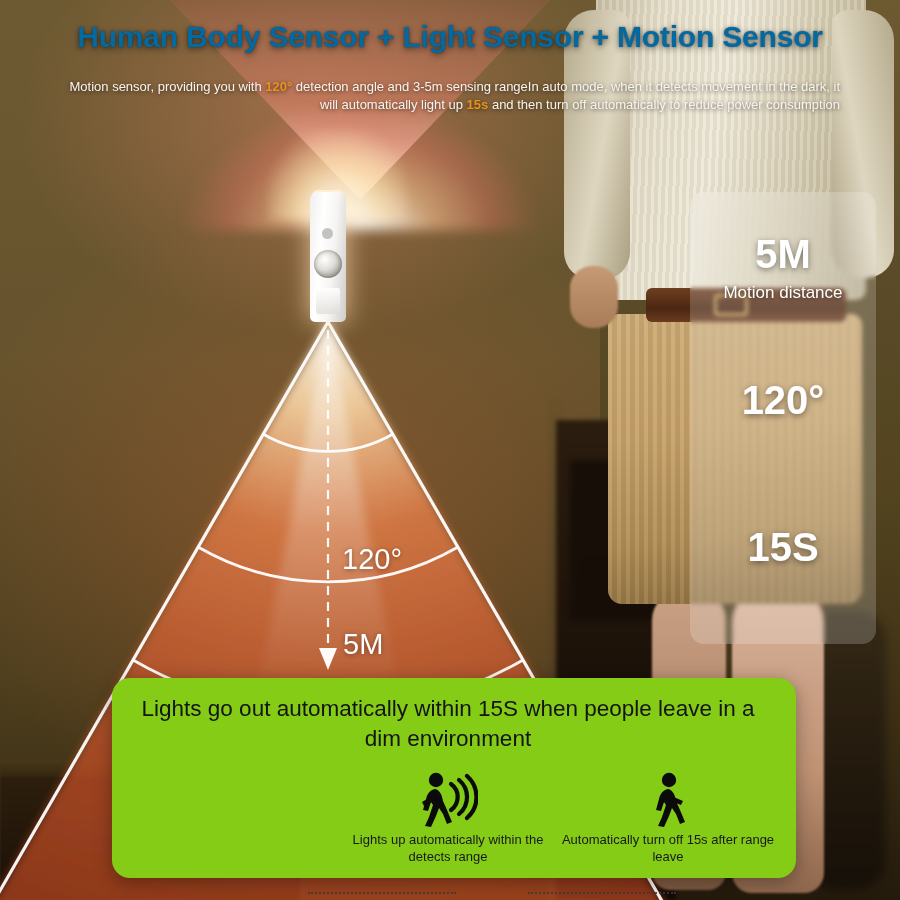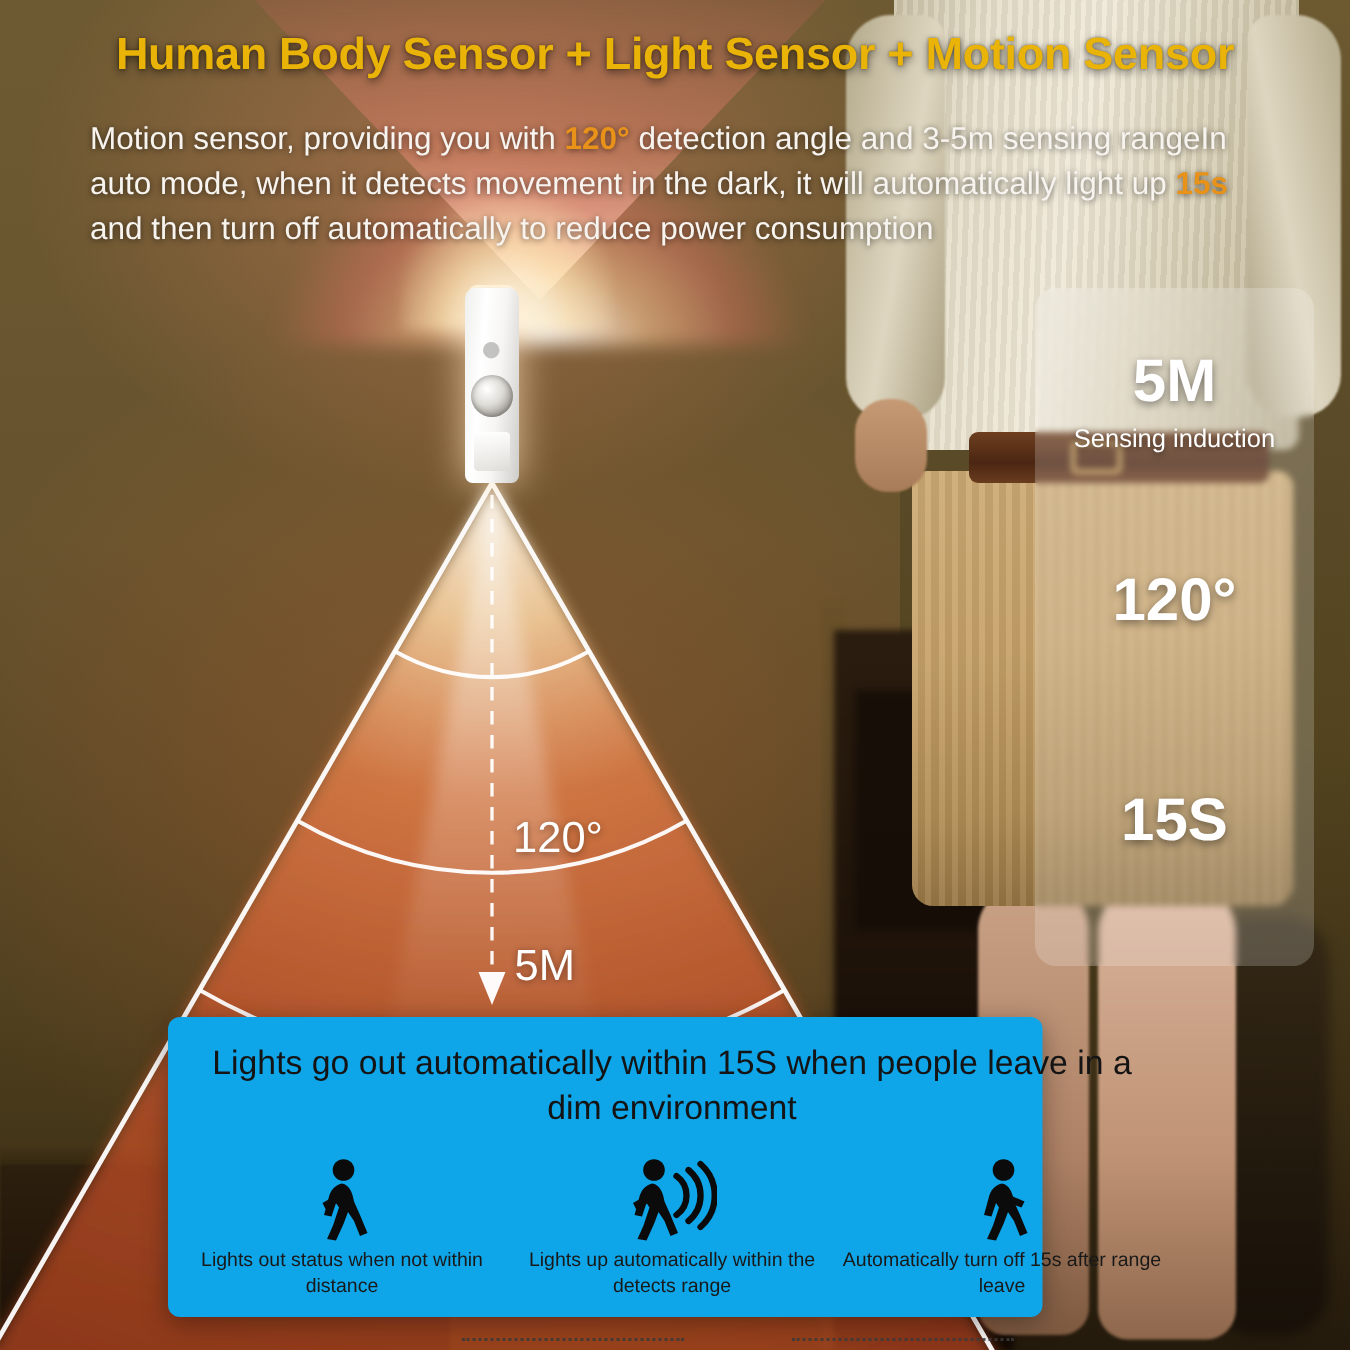--- a/index.html
+++ b/index.html
@@ -151,26 +151,26 @@
     background:linear-gradient(180deg,rgba(255,255,255,.9),rgba(220,218,212,.7));
     border-radius:3px;
   }
 
   
   .cone-wrap{ position:absolute; left:0; top:0; width:900px; height:900px; pointer-events:none; }
 
   
   .title{
     position:absolute; left:0; top:20px; width:900px; text-align:center;
-    font-size:30px; font-weight:bold; color:#eab308; letter-spacing:-.2px;
+    font-size:30px; font-weight:bold; color:#0369a1; letter-spacing:-.2px;
     text-shadow:0 2px 6px rgba(0,0,0,.55), 0 0 2px rgba(0,0,0,.4);
   }
   .subtitle{
-    position:absolute; left:60px; top:78px; width:780px; text-align:left;
-    font-size:21px; line-height:1.42; color:#f7f3ee; font-weight:400;
+    position:absolute; left:60px; top:78px; width:780px; text-align:right;
+    font-size:13px; line-height:1.42; color:#f7f3ee; font-weight:400;
     text-shadow:0 1px 4px rgba(0,0,0,.6);
   }
   .hl{ color:#e8921a; font-weight:700; }
 
   
   .stats{
     position:absolute; left:690px; top:192px; width:186px; height:452px;
     background:rgba(255,255,255,.20);
     border-radius:14px;
     backdrop-filter:blur(2px);
@@ -181,22 +181,22 @@
     text-shadow:0 2px 6px rgba(0,0,0,.45);
   }
   .stat .small{
     font-size:17px; margin-top:9px; font-weight:400;
     text-shadow:0 1px 4px rgba(0,0,0,.5);
   }
   .s0{ top:42px; } .s1{ top:188px; } .s2{ top:335px; }
 
   
   .card{
-    position:absolute; left:112px; top:678px; width:583px; height:200px;
-    background:#0ea5e9; border-radius:8px;
+    position:absolute; left:112px; top:678px; width:684px; height:200px;
+    background:#84cc16; border-radius:18px;
     box-shadow:0 4px 18px rgba(0,0,0,.35);
   }
   .card-head{
     position:absolute; left:18px; top:16px; width:636px; text-align:center;
     font-size:22.5px; line-height:1.32; color:#141414; font-weight:400;
   }
   .steps{
     position:absolute; left:0; top:92px; width:672px; height:108px;
   }
   .step{ position:absolute; width:220px; text-align:center; }
@@ -287,47 +287,37 @@
   <div style="position:absolute;left:343px;top:628px;font-size:29px;color:#fff;font-weight:400;text-shadow:0 1px 5px rgba(0,0,0,.4);">5M</div>
 
   <div class="title">Human Body Sensor + Light Sensor + Motion Sensor</div>
   <div class="subtitle">
     <span>Motion sensor, providing you with </span><span class="hl">120°</span><span> detection angle and 3-5m sensing rangeIn auto mode, when it detects movement in the dark, it will automatically light up </span><span class="hl">15s</span><span> and then turn off automatically to reduce power consumption</span>
   </div>
 
   <div class="stats">
     <div class="stat s0">
       <div class="big">5M</div>
-      <div class="small">Sensing induction</div>
+      <div class="small">Motion distance</div>
     </div>
     <div class="stat s1">
       <div class="big">120°</div>
     </div>
     <div class="stat s2">
       <div class="big">15S</div>
     </div>
   </div>
 
   <div class="card">
     <div class="card-head">Lights go out automatically within 15S when people leave in a dim environment</div>
 
     <div class="steps">
       <div class="dots d0"></div>
       <div class="dots d1"></div>
 
-      <div class="step p0">
-        <div class="step-ico">
-          <svg width="46" height="56" viewBox="0 0 46 56">
-            <circle cx="24" cy="8" r="7.2" fill="#0b0b0b"></circle>
-            <path d="M23 17 C18 18 15 22 14 27 L11 38 L16 39 L19 30 L21 33 L17 45 L13 54 L19 55 L24 44 L27 36 L31 42 L35 52 L40 50 L35 38 L31 29 C30 23 28 18 23 17 Z" fill="#0b0b0b"></path>
-            <path d="M22 23 L10 30 L12 34 L24 28 Z" fill="#0b0b0b"></path>
-          </svg>
-        </div>
-        <div class="step-cap">Lights out status when not within distance</div>
-      </div>
 
       <div class="step p1">
         <div class="step-ico">
           <svg width="60" height="56" viewBox="0 0 60 56">
             <circle cx="18" cy="8" r="7.2" fill="#0b0b0b"></circle>
             <path d="M17 17 C12 18 9 22 8 27 L5 38 L10 39 L13 30 L15 33 L11 45 L7 54 L13 55 L18 44 L21 36 L25 42 L29 52 L34 50 L29 38 L25 29 C24 23 22 18 17 17 Z" fill="#0b0b0b"></path>
             <path d="M16 23 L4 30 L6 34 L18 28 Z" fill="#0b0b0b"></path>
             <path d="M33 12 A16 16 0 0 1 33 38" fill="none" stroke="#0b0b0b" stroke-width="4.2" stroke-linecap="round"></path>
             <path d="M41 8 A22 22 0 0 1 41 42" fill="none" stroke="#0b0b0b" stroke-width="4.2" stroke-linecap="round"></path>
             <path d="M49 4 A28 28 0 0 1 49 46" fill="none" stroke="#0b0b0b" stroke-width="4.2" stroke-linecap="round"></path>

